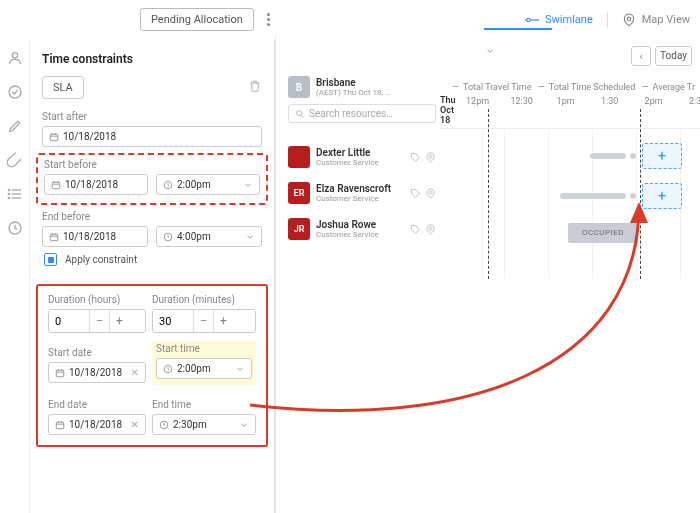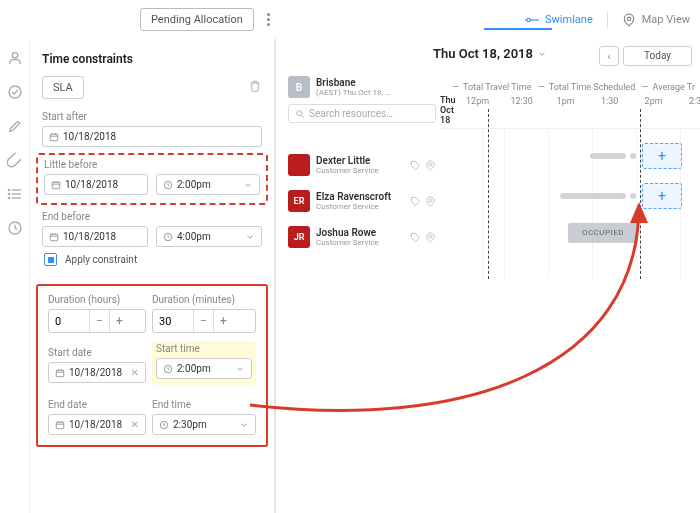--- a/index.html
+++ b/index.html
@@ -47,30 +47,30 @@
 .spinner input { border: none; width: 40px; padding: 0 6px; font-size: 11px; outline: none; }
 .spinner .sp-btn { width: 20px; height: 100%; border-left: 1px solid #ddd; display:flex; align-items:center; justify-content:center; color:#888; cursor:pointer; font-size:12px; }
 .hl-yellow { background: #FFFBD8; padding: 2px 4px 6px; border-radius: 2px; }
 
 .vsplit { position: absolute; left: 275px; top: 36px; bottom: 0; width: 4px; background: transparent; border-left: 1px solid #e5e5e5; }
 
 .right-panel { position: absolute; left: 280px; right: 0; top: 40px; bottom: 0; }
 .date-header { text-align: center; font-weight: 600; font-size: 13px; padding: 6px 0; color: #222; display:flex; align-items:center; justify-content:center; gap:4px;}
 .date-header svg { width:10px; height:10px; color:#888;}
 .today-row { position: absolute; right: 8px; top: 6px; display: flex; gap: 4px; }
-.today-btn { border: 1px solid #ccc; border-radius: 3px; padding: 3px 20px; font-size: 10px; color:#555; cursor:pointer; }
+.today-btn { border: 1px solid #ccc; border-radius: 3px; padding: 3px 4px; font-size: 10px; color:#555; cursor:pointer; }
 .prev-btn { border: 1px solid #ccc; border-radius: 3px; width: 20px; height: 20px; display:flex;align-items:center;justify-content:center;color:#888;cursor:pointer; }
 
 .resource-col { position: absolute; left: 8px; top: 36px; width: 148px; }
 .location-box { display: flex; gap: 6px; align-items: center; margin-bottom: 6px;}
 .loc-badge { width: 22px; height: 22px; background: #B8BEC6; color: #fff; border-radius: 3px; display:flex;align-items:center;justify-content:center; font-weight:600; font-size:10px;}
 .loc-text .lt-name { font-weight:600; font-size:10px; color:#333;}
 .loc-text .lt-sub { font-size:8px; color:#999;}
 
-.search-box { border: 1px solid #ddd; border-radius: 3px; padding: 3px 6px; display:flex; align-items:center; gap:4px; font-size:10px; color:#aaa; margin-bottom: 24px;}
+.search-box { border: 1px solid #ddd; border-radius: 3px; padding: 3px 6px; display:flex; align-items:center; gap:4px; font-size:10px; color:#aaa; margin-bottom: 16px;}
 .search-box svg { width:10px; height:10px; color:#aaa;}
 
 .resource-row { display:flex; align-items:center; gap:6px; padding: 7px 0; }
 .r-avatar { width:22px; height:22px; background:#b91c1c; color:#fff; border-radius:3px; display:flex;align-items:center;justify-content:center; font-size:9px; font-weight:600;}
 .r-info .r-name { font-size:10px; font-weight:600; color:#333;}
 .r-info .r-role { font-size:8px; color:#999;}
 .r-icons { margin-left:auto; display:flex; gap:4px; color:#bbb;}
 .r-icons svg { width:11px; height:11px;}
 
 .timeline { position:absolute; left:160px; right:0; top:36px; bottom:0; }
@@ -173,21 +173,21 @@
           <rect x="3" y="5" width="18" height="16" rx="2"></rect>
           <line x1="3" y1="10" x2="21" y2="10"></line>
           <line x1="8" y1="3" x2="8" y2="7"></line>
           <line x1="16" y1="3" x2="16" y2="7"></line>
         </svg>
       <span>10/18/2018</span>
     </div>
   </div>
 
   <div class="dashed-box">
-    <div class="field-label" style="margin-top:0">Little before</div>
+    <div class="field-label" style="margin-top:0">Start before</div>
     <div class="row-pair" style="margin-bottom:0">
       <div class="picker">
         <svg viewBox="0 0 24 24" fill="none" stroke="currentColor" stroke-width="2">
             <rect x="3" y="5" width="18" height="16" rx="2"></rect>
             <line x1="3" y1="10" x2="21" y2="10"></line>
             <line x1="8" y1="3" x2="8" y2="7"></line>
             <line x1="16" y1="3" x2="16" y2="7"></line>
           </svg>
         <span>10/18/2018</span>
       </div>
@@ -307,21 +307,20 @@
         </div>
       </div>
     </div>
   </div>
 </div>
 
 <div class="vsplit"></div>
 
 <div class="right-panel">
   <div class="date-header">
-    <span>Thu Oct 18, 2018</span>
     <svg viewBox="0 0 24 24" fill="none" stroke="currentColor" stroke-width="2">
         <path d="M6 9 L12 15 L18 9"></path>
       </svg>
   </div>
   <div class="today-row">
     <div class="prev-btn">‹</div>
     <div class="today-btn">Today</div>
   </div>
 
   <div class="resource-col">

